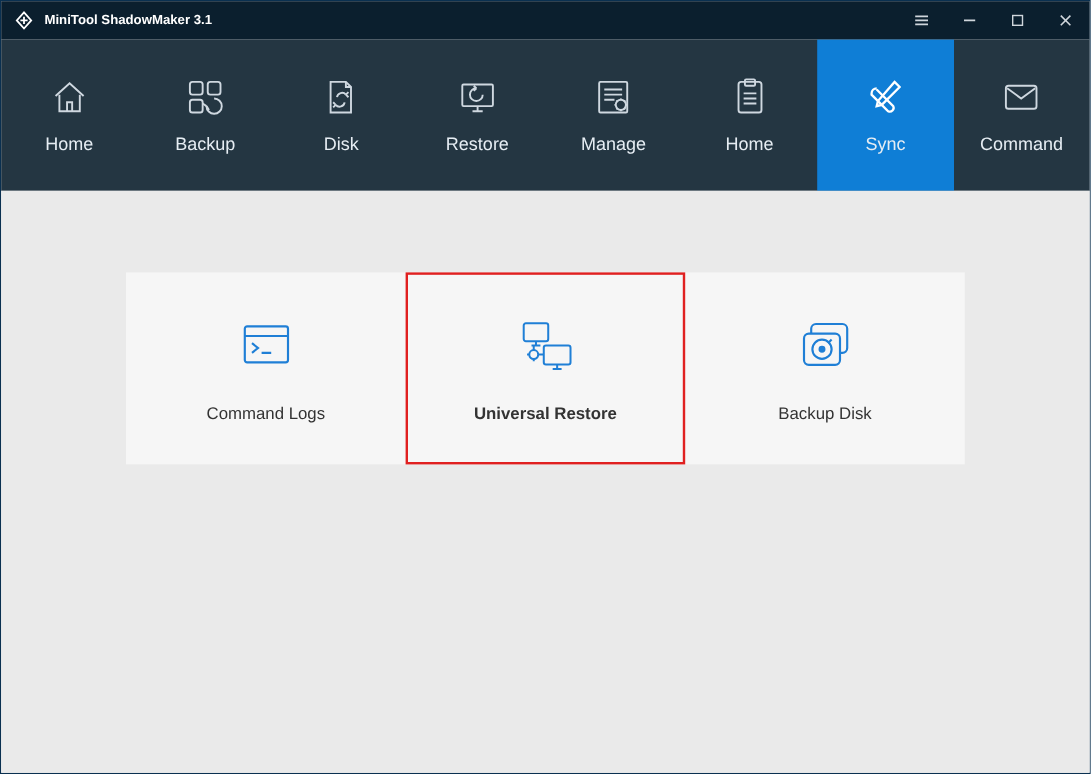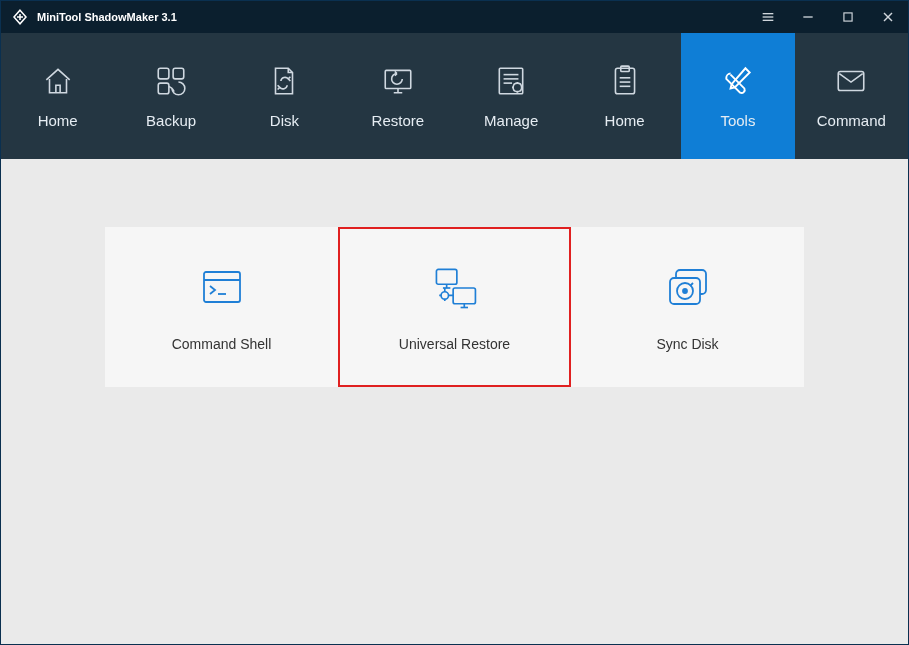--- a/index.html
+++ b/index.html
@@ -94,20 +94,21 @@
   align-items: center;
   justify-content: center;
   gap: 22px;
   cursor: pointer;
   border: 2px solid transparent;
   color: #333;
   font-size: 14px;
 }
 .tool-card.highlighted {
   border: 2px solid #e02020;
+  font-weight: bold;
 }
 .tool-icon {
   width: 52px;
   height: 52px;
   display: flex;
   align-items: center;
   justify-content: center;
   color: #1f7fd6;
 }
 </style>
@@ -229,21 +230,21 @@
       <span>Home</span>
     </div>
 
     <div class="nav-item active">
       <span class="nav-icon">
         <svg viewBox="0 0 32 32" width="34" height="34" fill="none" stroke="currentColor" stroke-width="1.8">
           <path d="M23 4 L27 8 L13 22 L9 23 L10 19 Z"></path>
           <path d="M9 9 A4 4 0 0 0 5 13 L5 14 L18 27 A3 3 0 0 0 22 23 L9 10"></path>
         </svg>
       </span>
-      <span>Tools</span>
+      <span>Sync</span>
     </div>
 
     <div class="nav-item">
       <span class="nav-icon">
         <svg viewBox="0 0 32 32" width="34" height="34" fill="none" stroke="currentColor" stroke-width="1.5">
           <rect x="4" y="7" width="24" height="18" rx="2"></rect>
             <path d="M5 9 L16 17 L27 9"></path>
         </svg>
       </span>
       <span>Command</span>
@@ -256,21 +257,21 @@
 
       <div class="tool-card">
         <span class="tool-icon">
           <svg viewBox="0 0 48 48" width="48" height="48" fill="none" stroke="currentColor" stroke-width="1.8">
             <rect x="6" y="8" width="36" height="30" rx="2"></rect>
             <line x1="6" y1="16" x2="42" y2="16"></line>
             <path d="M12 22 L17 26 L12 30"></path>
               <line x1="20" y1="30" x2="28" y2="30"></line>
           </svg>
         </span>
-        <span>Command Shell</span>
+        <span>Command Logs</span>
       </div>
 
       <div class="tool-card highlighted">
         <span class="tool-icon">
           <svg viewBox="0 0 56 48" width="56" height="48" fill="none" stroke="currentColor" stroke-width="1.8">
             <rect x="8" y="4" width="22" height="16" rx="2"></rect>
               <line x1="15" y1="24" x2="23" y2="24"></line>
               <line x1="19" y1="20" x2="19" y2="24"></line>
             <rect x="26" y="24" width="24" height="17" rx="2"></rect>
               <line x1="34" y1="45" x2="42" y2="45"></line>
@@ -285,19 +286,19 @@
       <div class="tool-card">
         <span class="tool-icon">
           <svg viewBox="0 0 52 48" width="52" height="48" fill="none" stroke="currentColor" stroke-width="1.8">
             <rect x="14" y="6" width="30" height="24" rx="4"></rect>
             <rect x="8" y="14" width="30" height="26" rx="4" fill="#f6f6f6"></rect>
             <circle cx="23" cy="27" r="8"></circle>
               <circle cx="23" cy="27" r="2" fill="currentColor"></circle>
             <line x1="28" y1="22" x2="31" y2="19"></line>
           </svg>
         </span>
-        <span>Sync Disk</span>
+        <span>Backup Disk</span>
       </div>
 
     </div>
   </div>
 
 </div>
 
 </body></html>

